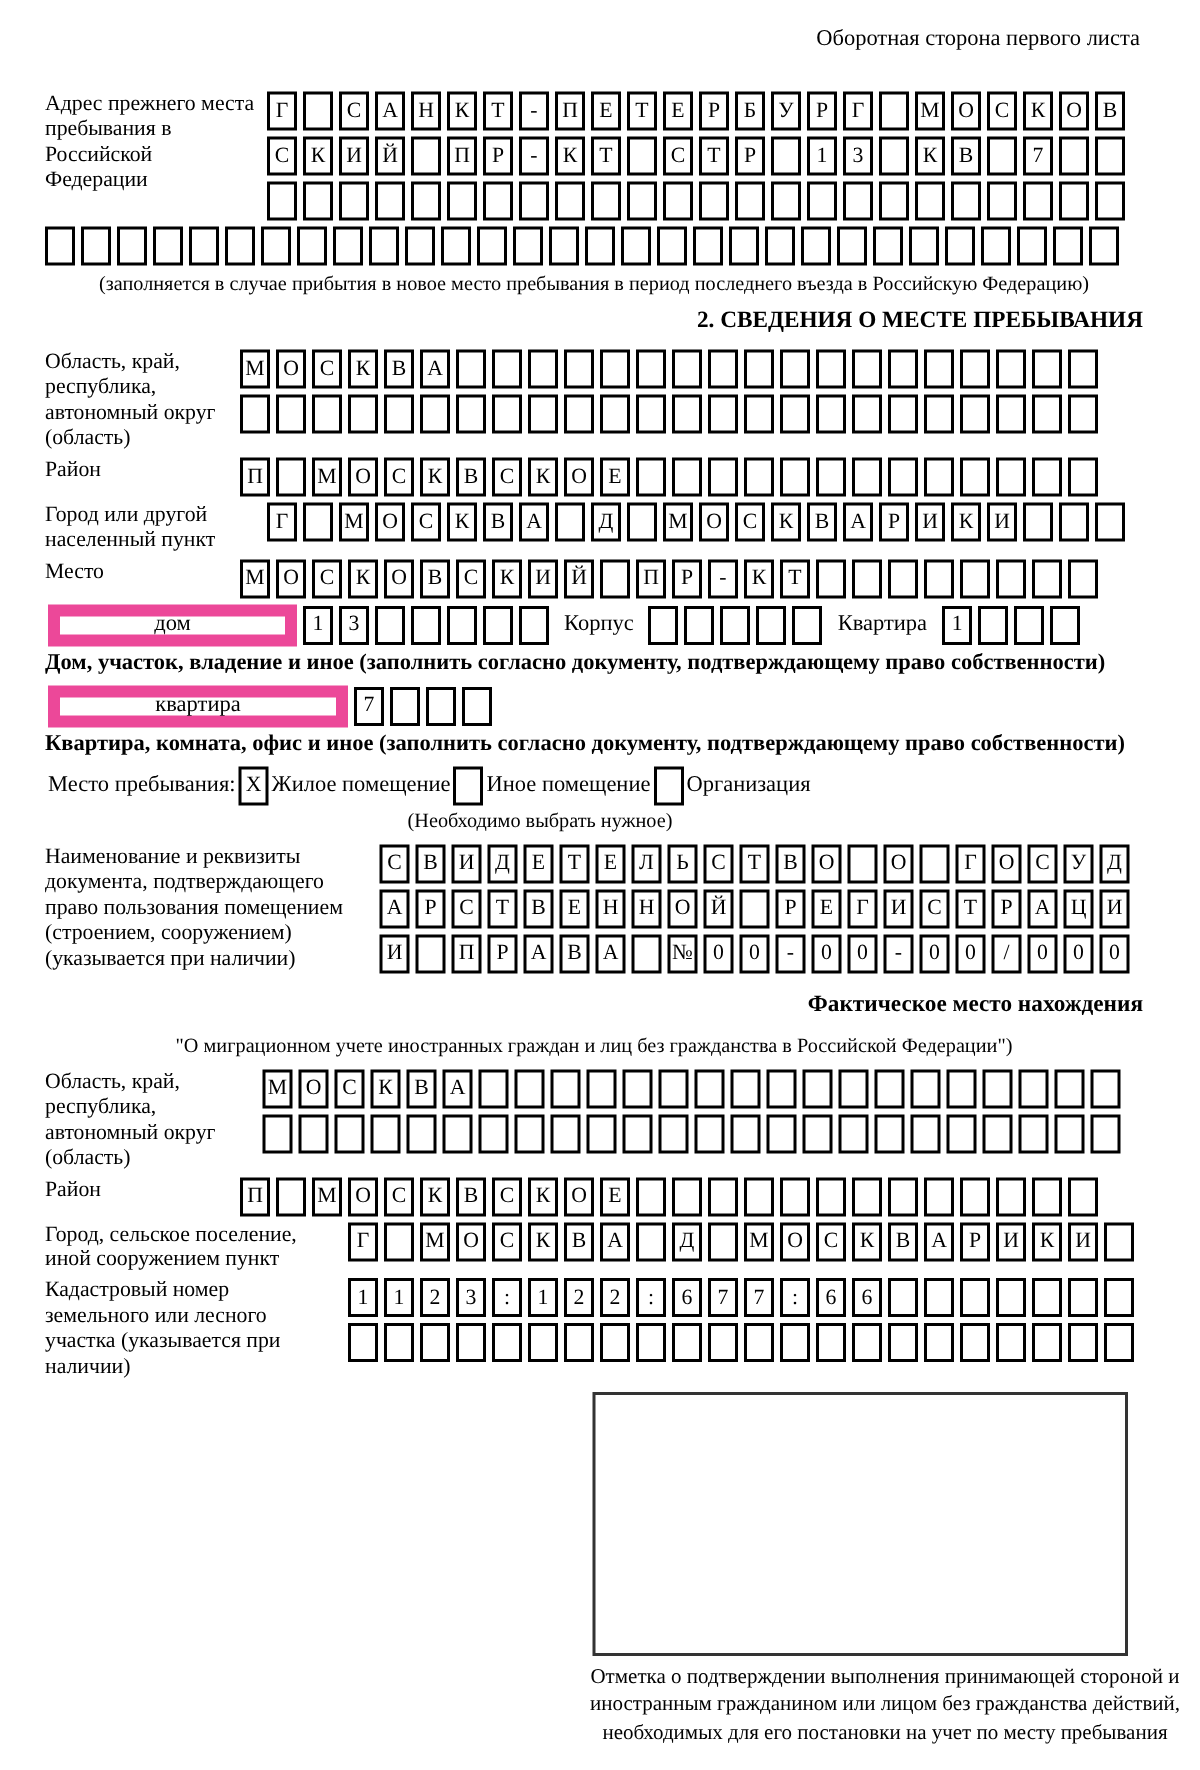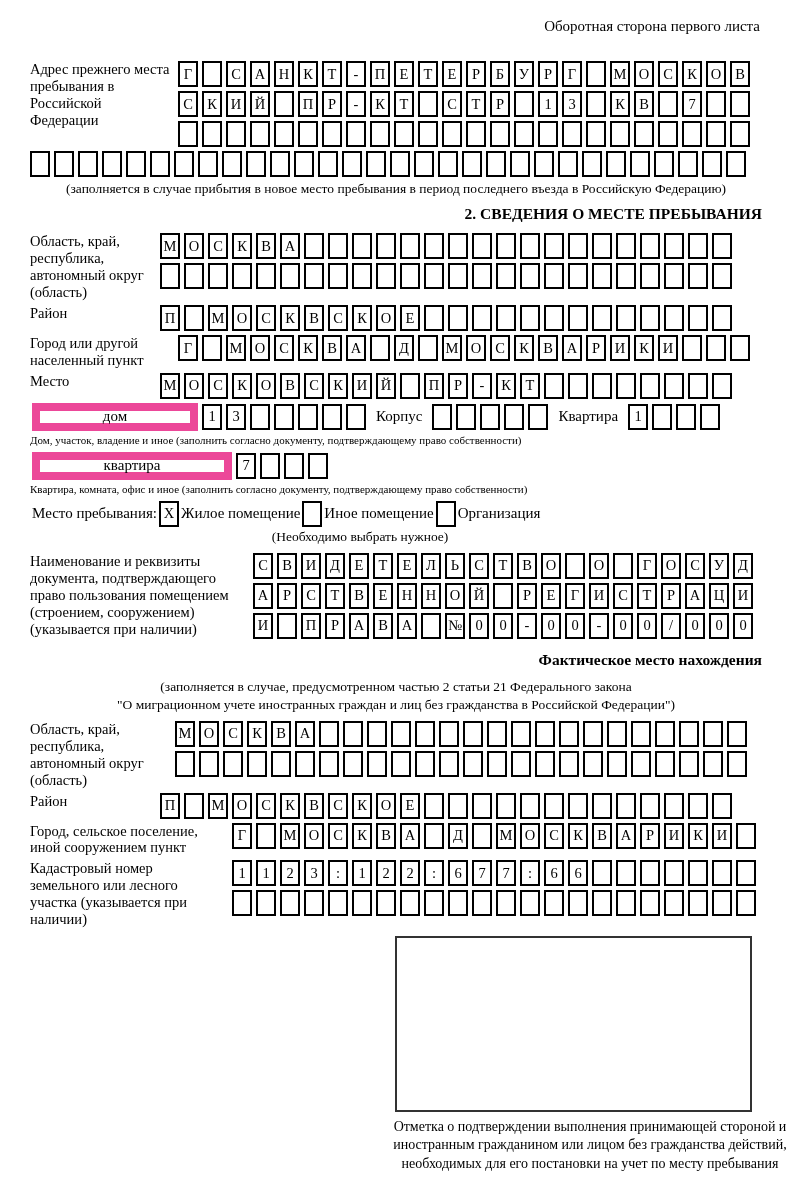--- a/index.html
+++ b/index.html
@@ -12,21 +12,21 @@
   .grids{display:flex;flex-direction:column;gap:4px;}
   .cell{flex:0 0 20px;width:20px;height:26px;border:2px solid #000;box-sizing:border-box;
         display:inline-flex;align-items:center;justify-content:center;
         font-size:14.5px;line-height:1;background:#fff;}
   .widebox{box-sizing:border-box;height:28px;border:8px solid #ec4899;display:inline-flex;
            align-items:center;justify-content:center;font-size:15px;}
   
   .field{display:flex;align-items:flex-start;margin-bottom:4px;}
   .lbl{font-size:14.5px;line-height:1.17;box-sizing:border-box;padding-right:8px;flex-shrink:0;}
   .cap{font-size:13.5px;text-align:center;margin:4px 0 6px;}
-  .cap-left{font-size:11px;margin:3px 0 6px;}
+  .cap-left{font-size:15px;margin:3px 0 6px;font-weight:bold;}
   .sec-title{font-weight:bold;text-align:right;font-size:15.5px;margin:8px 0 10px;}
   .full-row{margin:4px 0 0 0;}
   .inline-label{font-size:15px;padding:0 6px;align-self:center;}
   .house-row{display:flex;align-items:center;gap:4px;margin:2px 0 2px 2px;}
   .stay-row{display:flex;align-items:center;gap:2px;font-size:15px;margin:6px 0 2px 2px;}
   .stay-hint{font-size:13.5px;margin:2px 0 8px 180px;width:300px;text-align:center;}
   .note{font-size:13.5px;text-align:center;margin:2px 0;}
   .mark-box{box-sizing:border-box;width:357px;height:176px;border:2px solid #333;
             margin:8px 0 6px 365px;background:#fff;}
   .mark-cap{width:460px;margin-left:330px;text-align:center;font-size:14px;line-height:1.3;}
@@ -425,21 +425,20 @@
           <span class="cell">0</span>
           <span class="cell">/</span>
           <span class="cell">0</span>
           <span class="cell">0</span>
           <span class="cell">0</span>
         </div>
     </div>
   </div>
 
   <div class="sec-title" style="margin-top:12px">Фактическое место нахождения</div>
-  <div class="note">(заполняется в случае, предусмотренном частью 2 статьи 21 Федерального закона</div>
   <div class="note" style="margin-bottom:8px">"О миграционном учете иностранных граждан и лиц без гражданства в Российской Федерации")</div>
 
   <div class="field">
     <div class="lbl" style="width:145px">Область, край, республика, автономный округ (область)</div>
     <div class="grids">
       <div class="boxrow">
           <span class="cell">М</span>
           <span class="cell">О</span>
           <span class="cell">С</span>
           <span class="cell">К</span>

